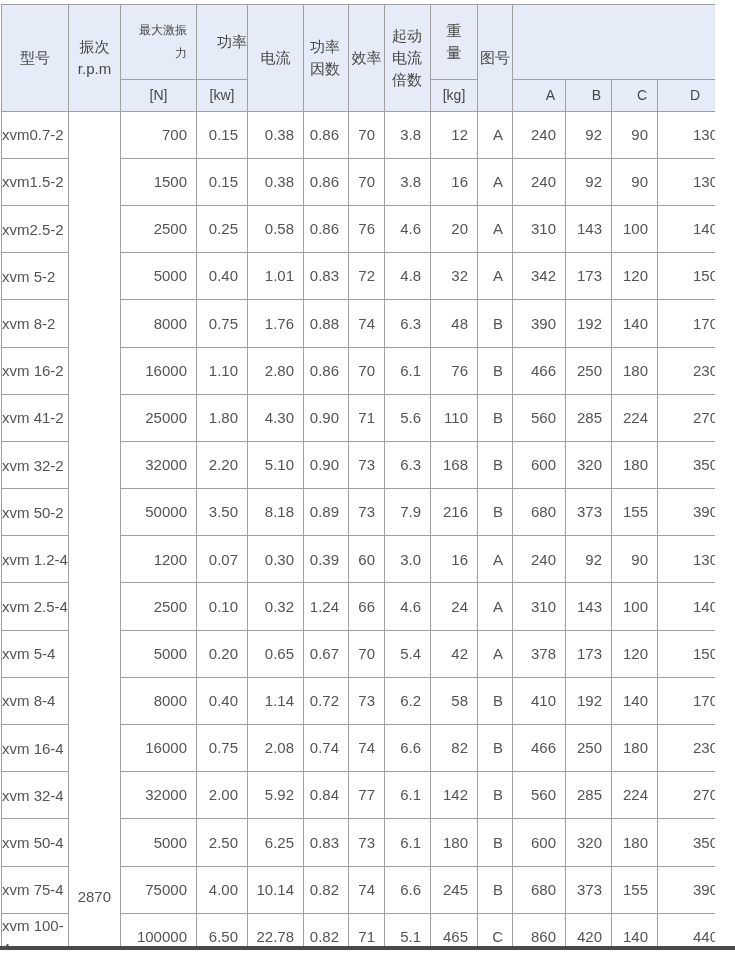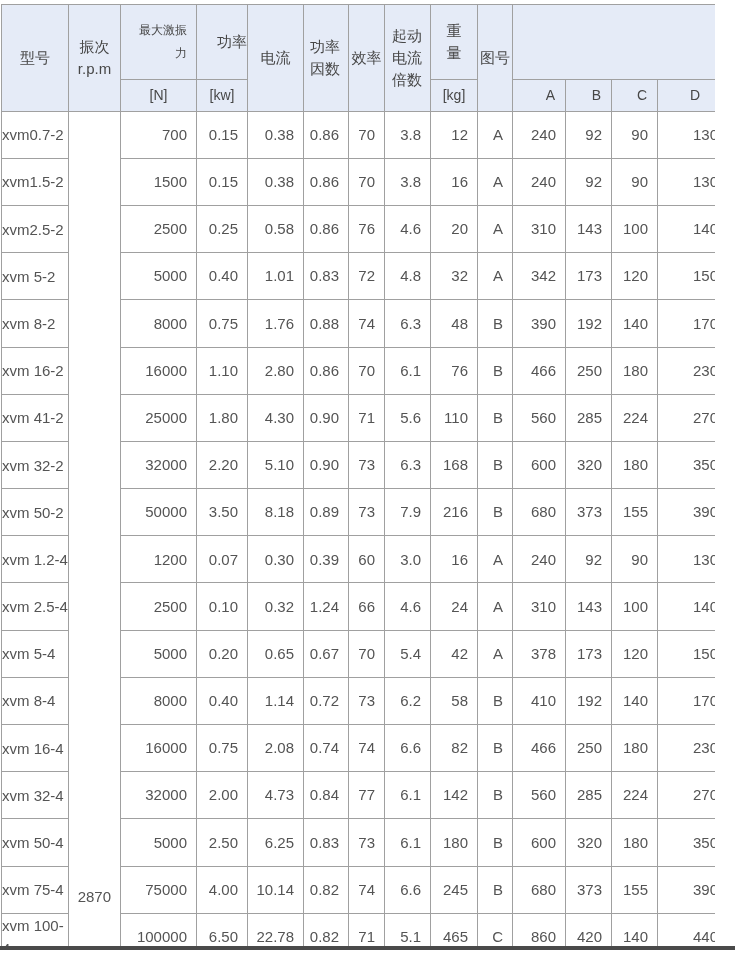--- a/index.html
+++ b/index.html
@@ -319,21 +319,21 @@
     <td class="num">466</td>
     <td class="num">250</td>
     <td class="num">180</td>
     <td class="d-col">230</td>
   </tr>
         <tr>
     <td class="model">xvm 32-4</td>
 
     <td class="num">32000</td>
     <td class="num">2.00</td>
-    <td class="num">4.73</td>
+    <td class="num">5.92</td>
     <td class="num">0.84</td>
     <td class="num">77</td>
     <td class="num">6.1</td>
     <td class="num">142</td>
     <td class="num">B</td>
     <td class="num">560</td>
     <td class="num">285</td>
     <td class="num">224</td>
     <td class="d-col">270</td>
   </tr>

